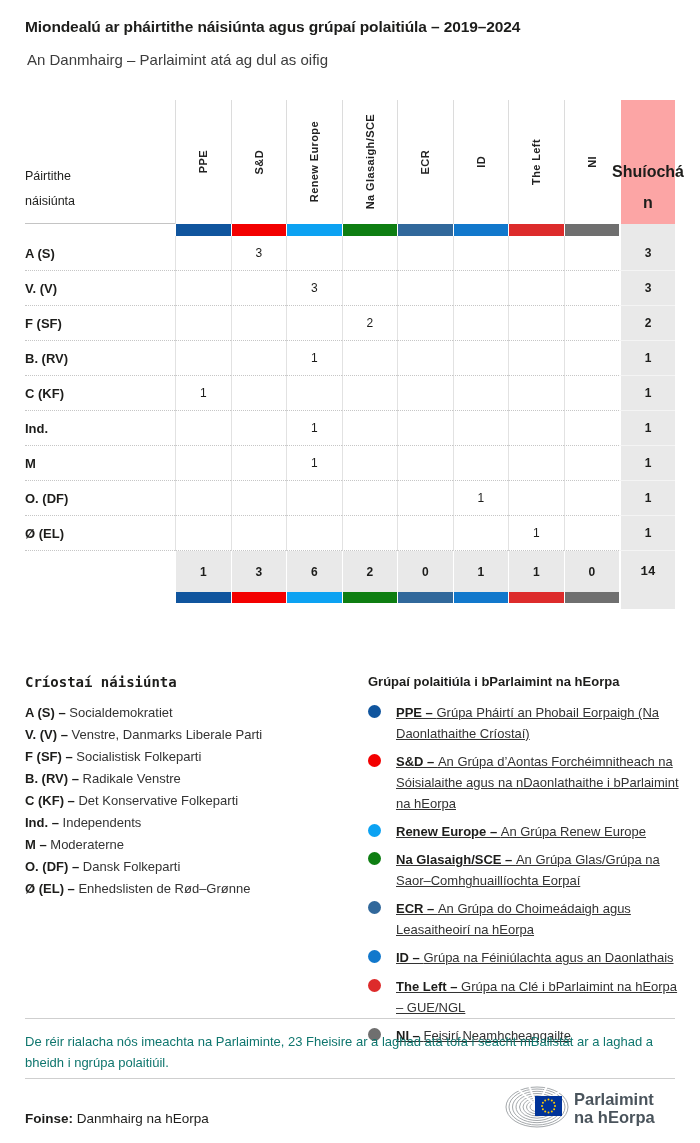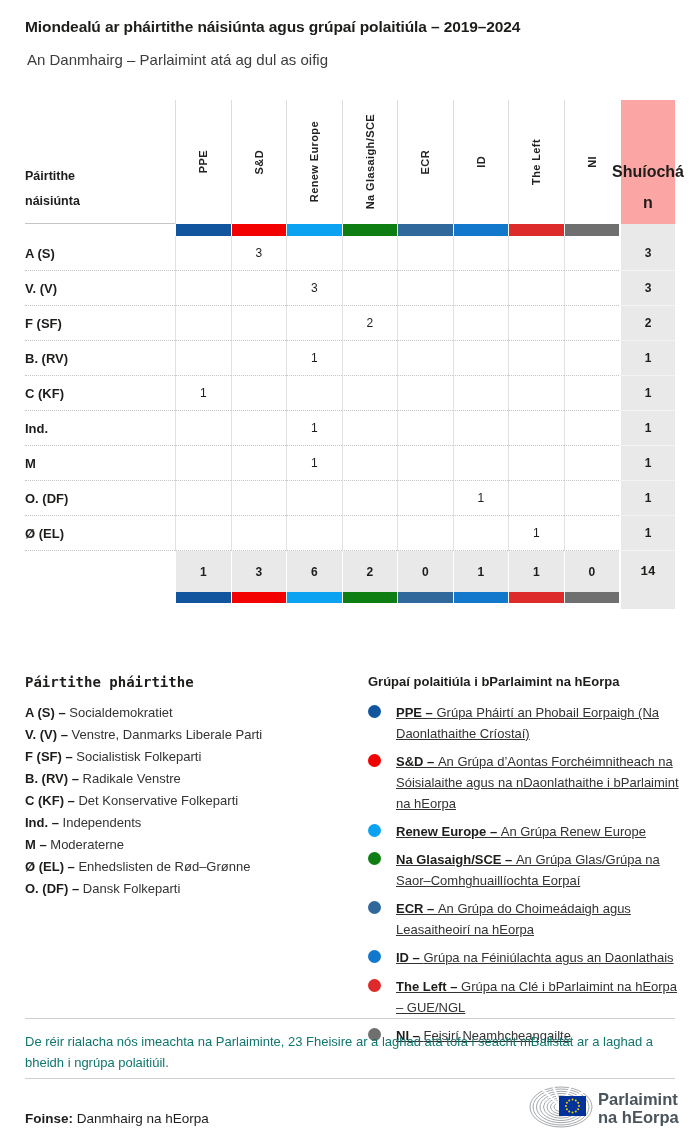--- a/index.html
+++ b/index.html
@@ -11,21 +11,21 @@
 
   
   .tablewrap{left:25px;top:100px;}
   #grid{display:grid;grid-template-columns:150px repeat(8,55.5px) 56px;
         grid-template-rows:124px 12px repeat(9,35px) 41px 11px 6px;}
   .cell{position:relative;box-sizing:border-box;min-width:0;min-height:0;}
   .colhead{display:flex;align-items:center;justify-content:center;border-left:1px solid #DCDCDC;}
   .vlabel{writing-mode:vertical-rl;transform:rotate(180deg);font-weight:bold;font-size:11px;
           letter-spacing:.4px;white-space:nowrap;color:#222;}
   .rowhead{display:flex;flex-direction:column;justify-content:flex-end;padding-bottom:9px;
-           font-weight:bold;font-size:12.5px;line-height:2.0;border-bottom:1px solid #C4C4C4;}
+           font-weight:normal;font-size:12.5px;line-height:2.0;border-bottom:1px solid #C4C4C4;}
   .seatshead{background:#fca5a5;border-left:2px solid #fff;display:flex;flex-direction:column;
              justify-content:flex-end;align-items:center;text-align:center;font-weight:bold;
              font-size:16px;line-height:1.9;padding-bottom:6px;}
   .barcell{border-left:1px solid #fff;}
   .graycell{background:#E9E9E9;border-left:2px solid #fff;}
   .rowlabel{display:flex;align-items:center;font-weight:bold;font-size:13px;
             border-bottom:1px dotted #C6C6C6;}
   .num{display:flex;align-items:center;justify-content:center;font-size:12px;
        border-left:1px solid #E2E2E2;border-bottom:1px dotted #C6C6C6;}
   .totalnum{background:#E9E9E9;border-left:2px solid #fff;border-bottom:1px solid #F4F4F4;
@@ -46,21 +46,21 @@
   .legend-right h3{margin:0 0 13px 0;font-size:13px;font-weight:bold;}
   .glitem{display:flex;gap:15px;margin-bottom:7px;}
   .dot{width:13px;height:13px;border-radius:50%;flex:none;margin-top:3px;}
   .gltext{font-size:13px;line-height:1.62;color:#333;text-decoration:underline;}
   .gltext b{color:#1d1d1b;}
 
   
   .rule{left:25px;width:650px;border-top:1px solid #CFCFCF;height:0;}
   .footnote{left:25px;top:1031px;width:650px;font-size:13px;line-height:1.65;color:#0f766e;}
   .source{left:25px;top:1111px;font-size:13.5px;}
-  .logo{right:12px;top:1082px;}
+  .logo{right:36px;top:1082px;}
 </style>
 </head>
 <body>
 
 <div class="abs title">Miondealú ar pháirtithe náisiúnta agus grúpaí polaitiúla – 2019–2024</div>
 <div class="abs subtitle">An Danmhairg – Parlaimint atá ag dul as oifig</div>
 
 <div class="abs tablewrap">
   <div id="grid">
       <div class="cell rowhead">
@@ -222,31 +222,31 @@
       <div class="cell spacercell"></div>
       <div class="cell spacercell"></div>
       <div class="cell spacercell"></div>
       <div class="cell spacercell"></div>
       <div class="cell spacercell"></div>
       <div class="cell graycell"></div>
     </div>
 </div>
 
 <div class="abs legend-left">
-  <h3>Páirtithe pháirtithe</h3>
+  <h3>Críostaí náisiúnta</h3>
   <div id="plist">
       <div class="plitem"><b>A (S) – </b><span>Socialdemokratiet</span></div>
       <div class="plitem"><b>V. (V) – </b><span>Venstre, Danmarks Liberale Parti</span></div>
       <div class="plitem"><b>F (SF) – </b><span>Socialistisk Folkeparti</span></div>
       <div class="plitem"><b>B. (RV) – </b><span>Radikale Venstre</span></div>
       <div class="plitem"><b>C (KF) – </b><span>Det Konservative Folkeparti</span></div>
       <div class="plitem"><b>Ind. – </b><span>Independents</span></div>
       <div class="plitem"><b>M – </b><span>Moderaterne</span></div>
+      <div class="plitem"><b>O. (DF) – </b><span>Dansk Folkeparti</span></div>
       <div class="plitem"><b>Ø (EL) – </b><span>Enhedslisten de Rød–Grønne</span></div>
-      <div class="plitem"><b>O. (DF) – </b><span>Dansk Folkeparti</span></div>
     </div>
 </div>
 
 <div class="abs legend-right">
   <h3>Grúpaí polaitiúla i bParlaimint na hEorpa</h3>
   <div id="glist">
       <div class="glitem">
         <span class="dot" style="background: rgb(16, 85, 158);"></span>
         <span class="gltext"><b>PPE – </b>Grúpa Pháirtí an Phobail Eorpaigh (Na Daonlathaithe Críostaí)</span>
       </div>

